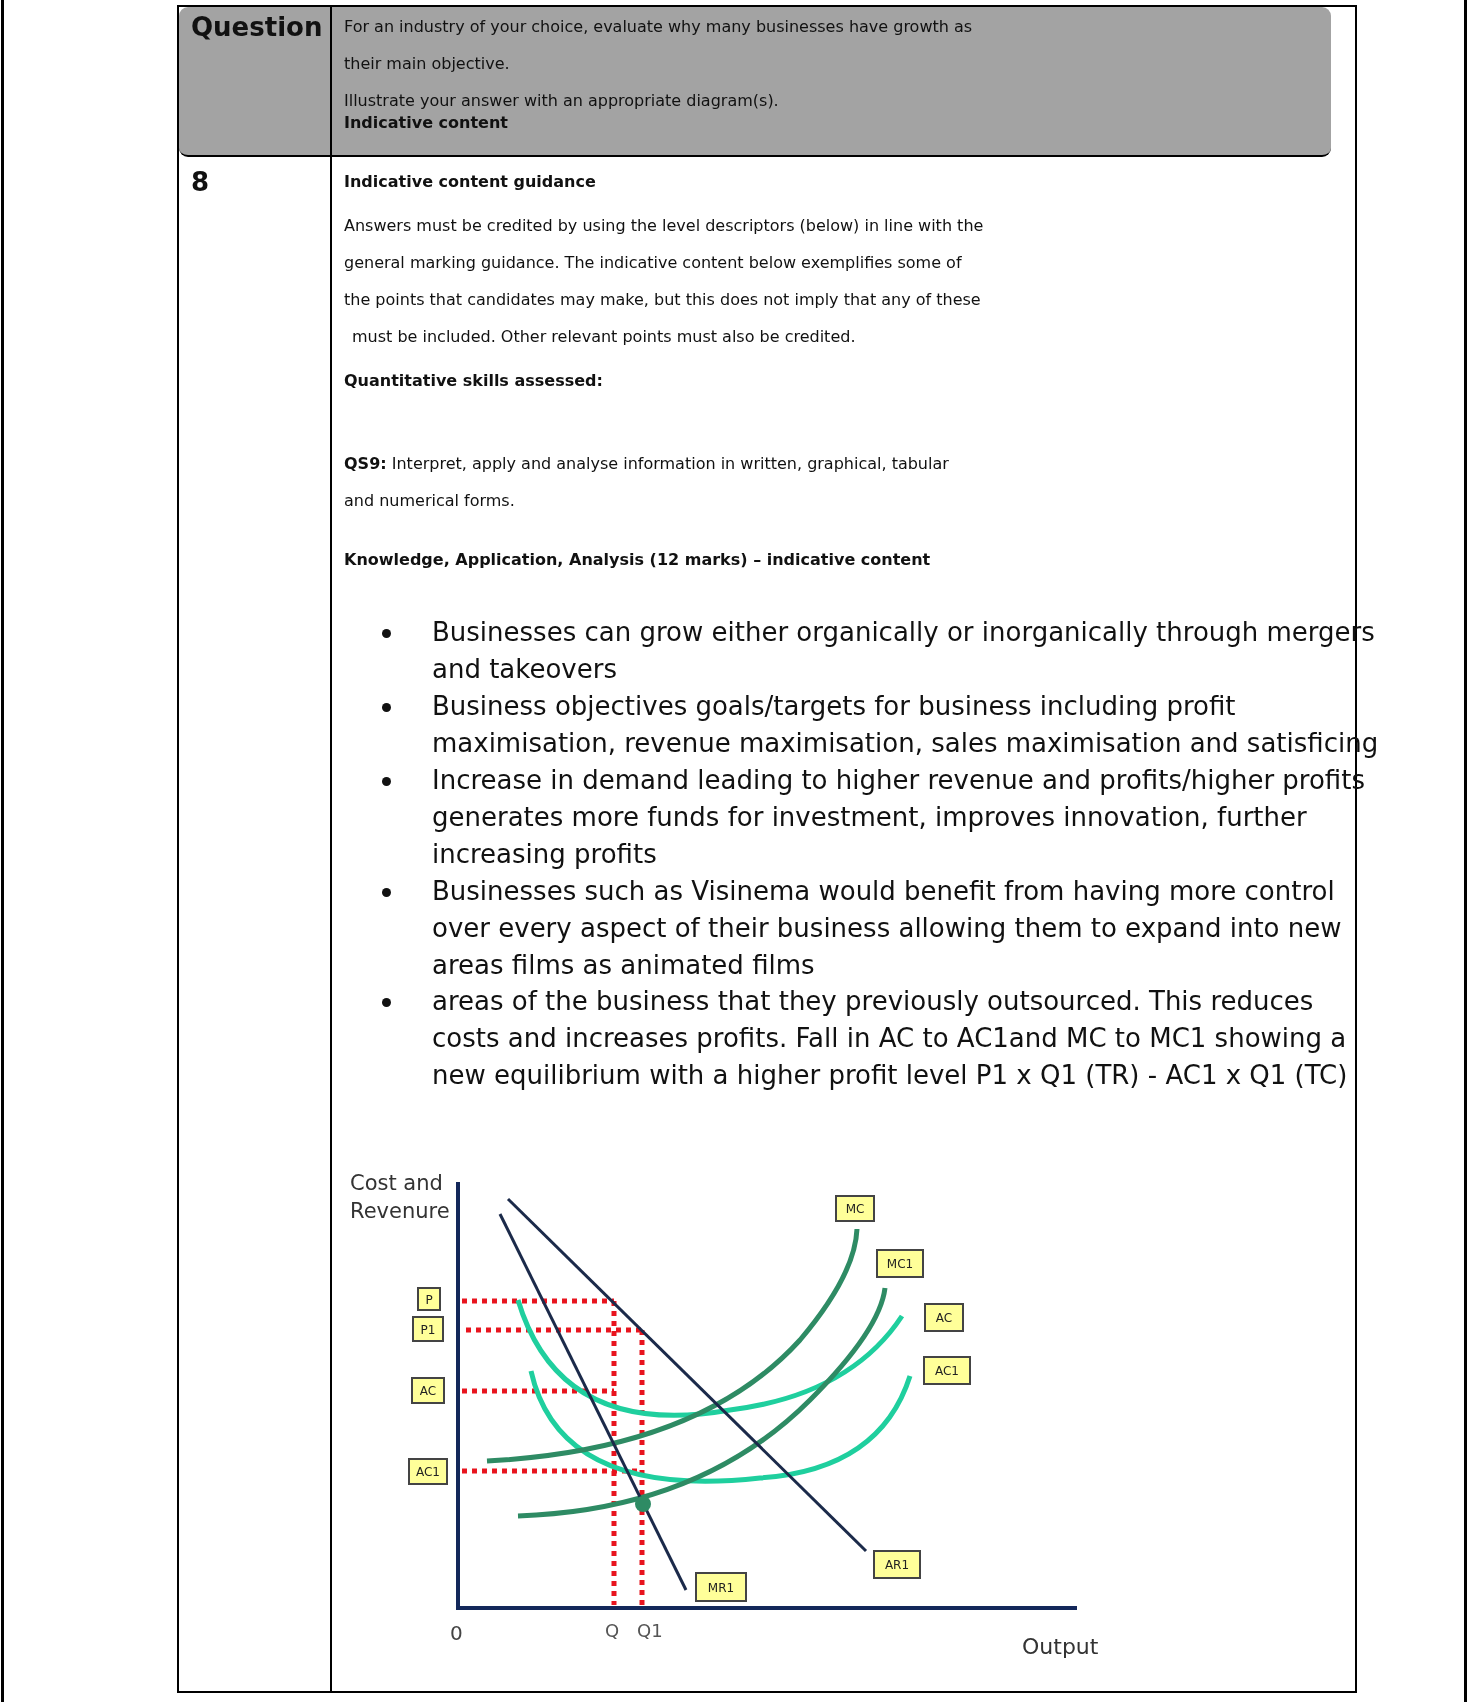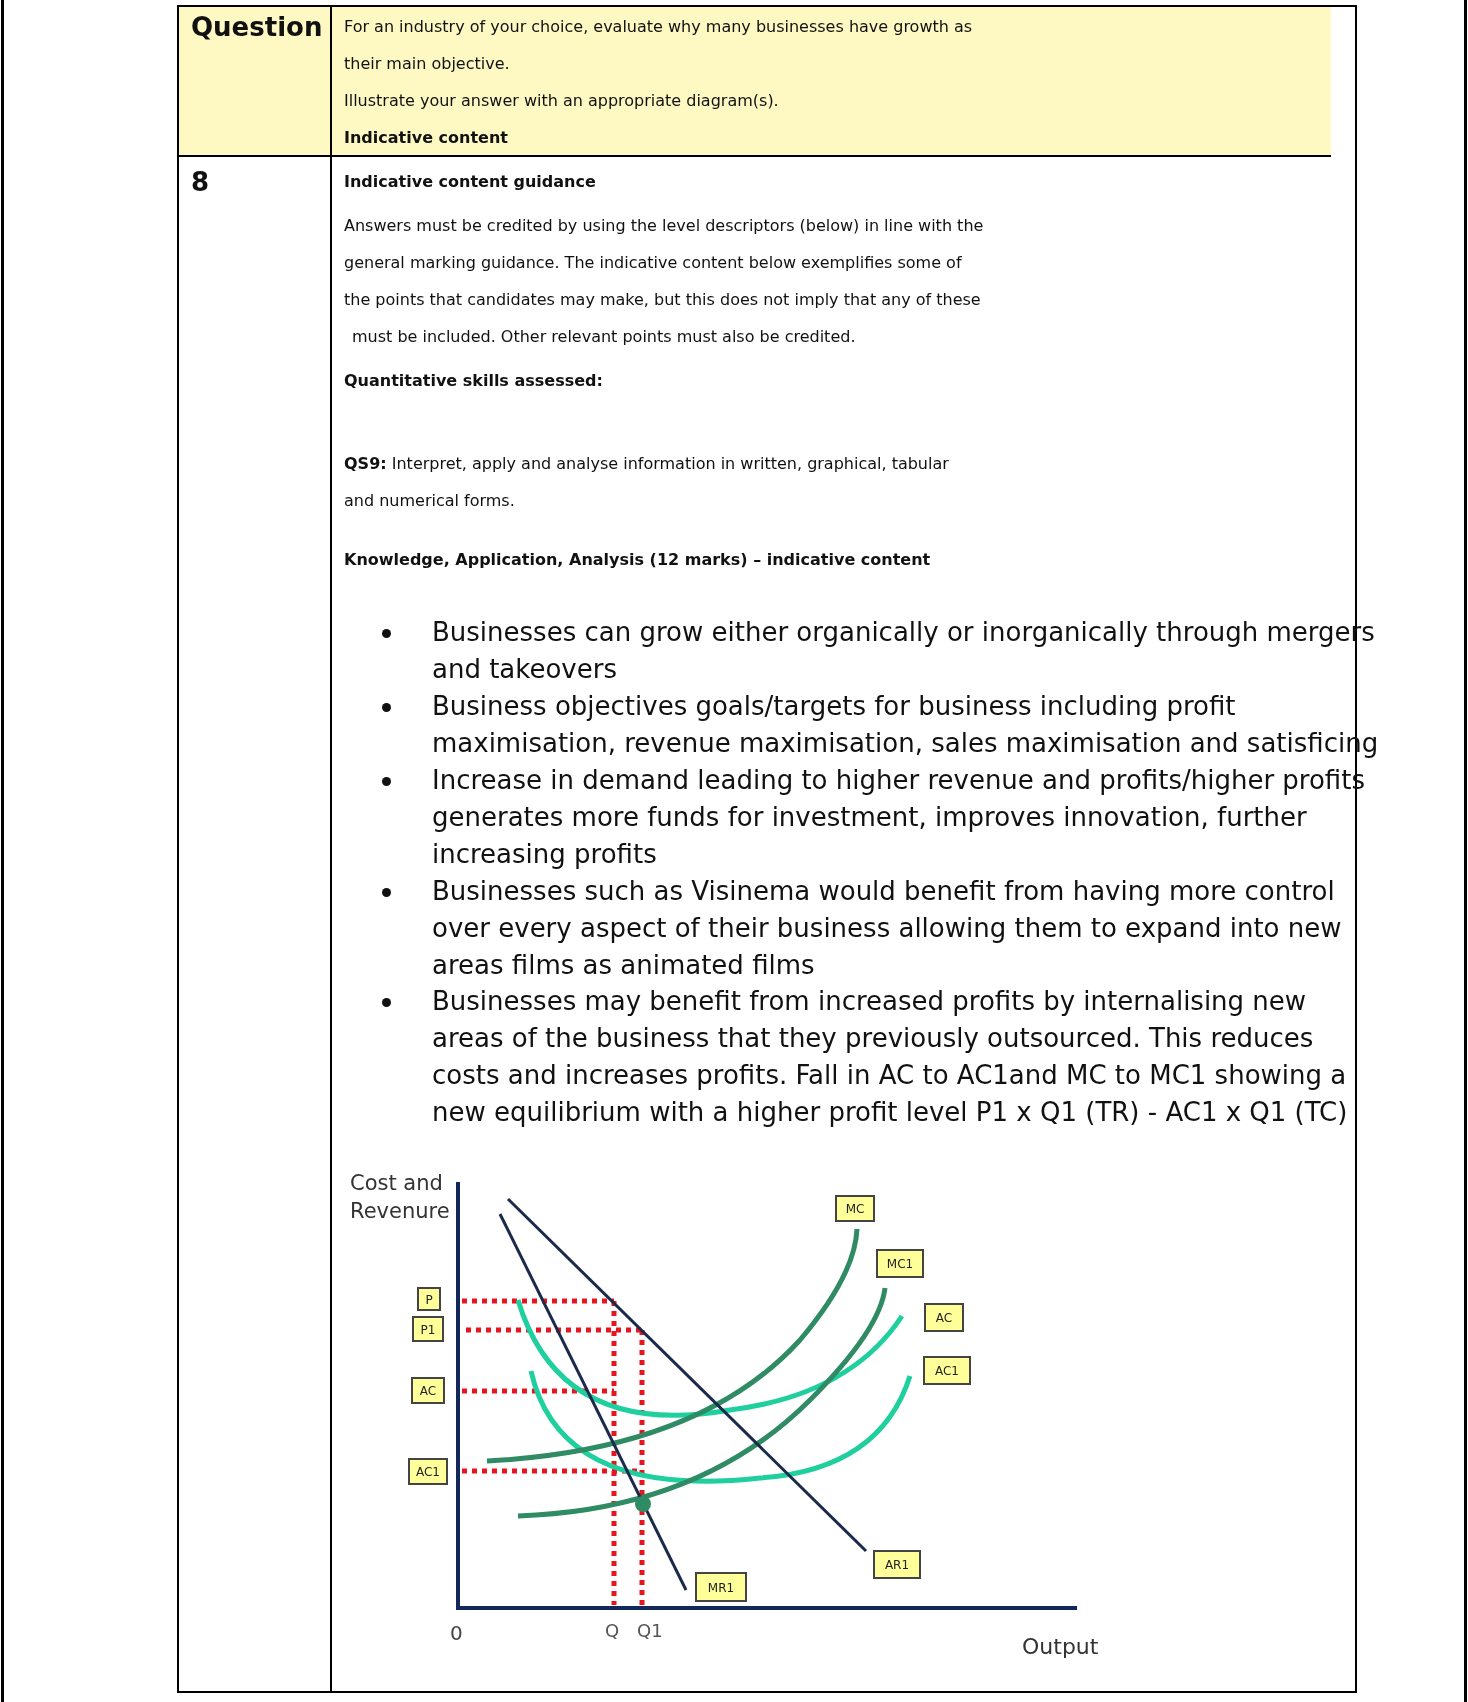--- a/index.html
+++ b/index.html
@@ -2,43 +2,43 @@
 <html><head>
 <meta charset="utf-8">
 <style>
   html, body { margin: 0; padding: 0; background: #ffffff; }
   body { width: 1468px; height: 1702px; position: relative; overflow: hidden;
          font-family: "DejaVu Sans", "Liberation Sans", sans-serif; color: #111; }
   .frame-left { position: absolute; left: 1px; top: 0; width: 3px; height: 1702px; background: #000; }
   .frame-right { position: absolute; left: 1464px; top: 0; width: 3px; height: 1702px; background: #000; }
   .tbl { position: absolute; left: 177px; top: 5px; width: 1180px; height: 1688px;
          border: 2px solid #000; box-sizing: border-box; }
-  .hdr { position: absolute; left: 0; top: 0; width: 1152px; height: 148px; background: #fef9c3;
-         border-bottom: 2px solid #000; }
+  .hdr { position: absolute; left: 0; top: 0; width: 1152px; height: 148px; background: #a3a3a3;
+         border-bottom: 2px solid #000; border-radius: 9px; }
   .col-div { position: absolute; left: 151px; top: 0; width: 2px; height: 1684px; background: #000; }
   .cell-label { position: absolute; left: 12px; font-weight: bold; font-size: 26px; }
   .txt { position: absolute; left: 165px; font-size: 16px; line-height: 37px; width: 1000px; }
   .b { font-weight: bold; }
   .bullet { position: absolute; left: 208px; width: 960px; font-size: 26px; line-height: 37px; }
   .bullet .dot { position: absolute; left: -50px; top: 15px; width: 9px; height: 9px; border-radius: 50%; background: #111; }
   svg text { font-family: "DejaVu Sans", "Liberation Sans", sans-serif; }
 </style>
 </head>
 <body>
 
 <div class="frame-left"></div>
 <div class="frame-right"></div>
 
 <div class="tbl">
   <div class="hdr">
     <div class="cell-label" style="top:5px;">Question</div>
     <div class="txt" style="top:1px;">For an industry of your choice, evaluate why many businesses have growth as</div>
     <div class="txt" style="top:38px;">their main objective.</div>
     <div class="txt" style="top:75px;">Illustrate your answer with an appropriate diagram(s).</div>
-    <div class="txt b" style="top:112px;">Indicative content</div>
+    <div class="txt b" style="top:97px;">Indicative content</div>
   </div>
   <div class="col-div"></div>
 
   <div class="cell-label" style="top:160px;">8</div>
 
   <div class="txt b" style="top:156px;">Indicative content guidance</div>
   <div class="txt" style="top:200px;">Answers must be credited by using the level descriptors (below) in line with the</div>
   <div class="txt" style="top:237px;">general marking guidance. The indicative content below exemplifies some of</div>
   <div class="txt" style="top:274px;">the points that candidates may make, but this does not imply that any of these</div>
   <div class="txt" style="top:311px;margin-left:8px;">must be included. Other relevant points must also be credited.</div>
@@ -66,21 +66,20 @@
     <div>increasing profits</div>
   </div>
   <div class="bullet" style="top:866px; left:253px;">
     <span class="dot"></span>
     <div>Businesses such as Visinema would benefit from having more control</div>
     <div>over every aspect of their business allowing them to expand into new</div>
     <div>areas films as animated films</div>
   </div>
   <div class="bullet" style="top:976px; left:253px;">
     <span class="dot"></span>
-    <div>Businesses may benefit from increased profits by internalising new</div>
     <div>areas of the business that they previously outsourced. This reduces</div>
     <div>costs and increases profits. Fall in AC to AC1and MC to MC1 showing a</div>
     <div>new equilibrium with a higher profit level P1 x Q1 (TR) - AC1 x Q1 (TC)</div>
   </div>
 </div>
 
 <svg style="position:absolute; left:0; top:0;" width="1468" height="1702" viewBox="0 0 1468 1702">
 
   <text x="350" y="1190" font-size="21" fill="#333">Cost and</text>
   <text x="350" y="1218" font-size="21" fill="#333">Revenure</text>

